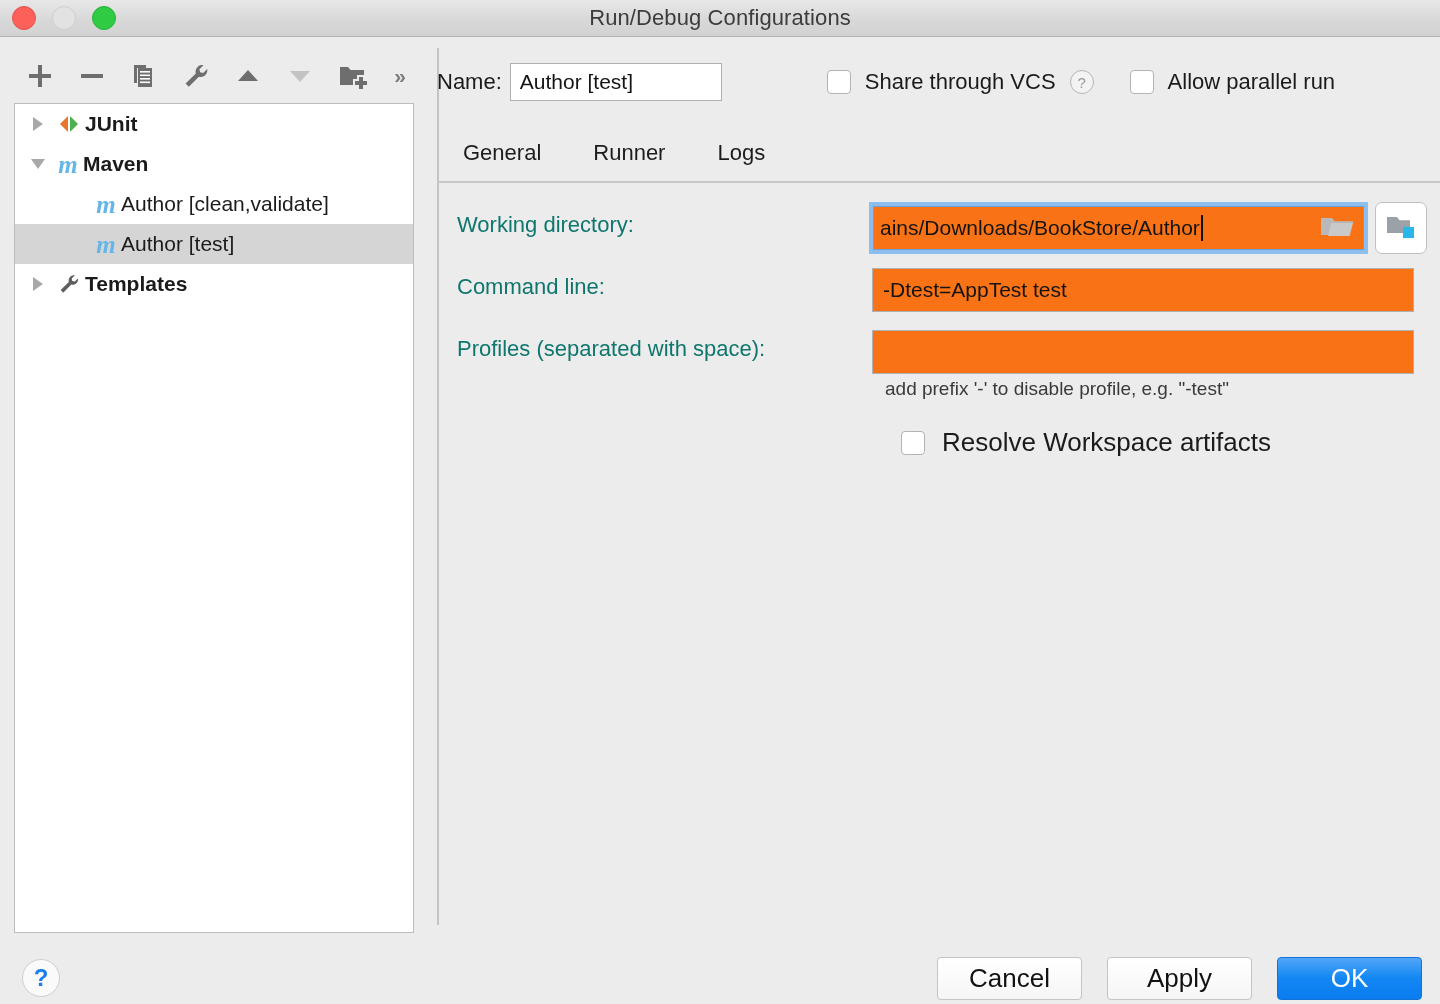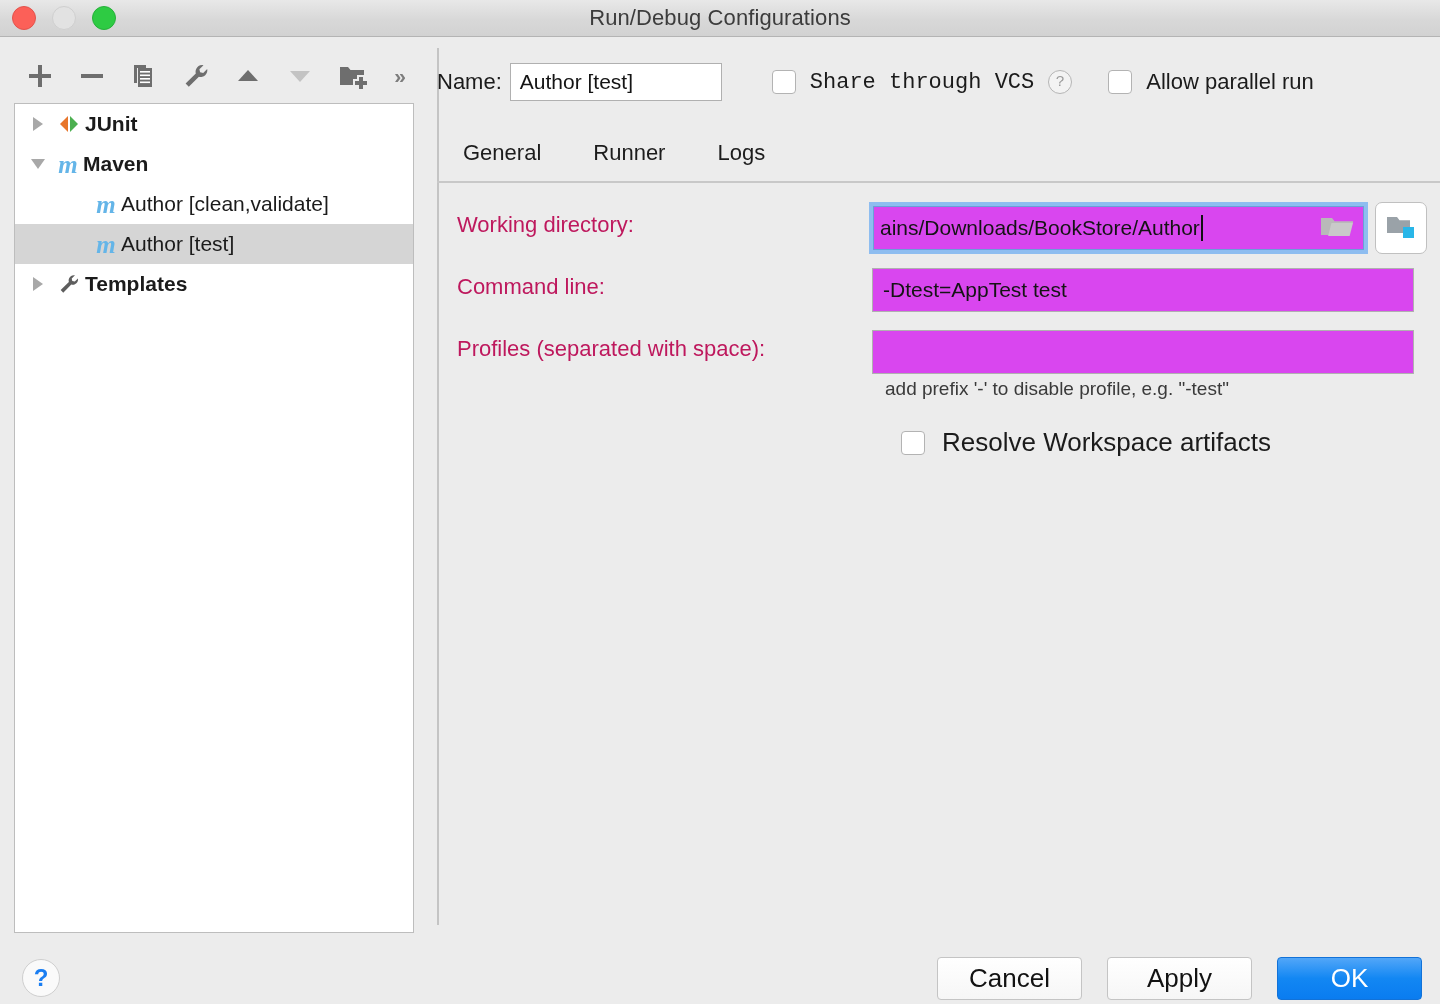--- a/index.html
+++ b/index.html
@@ -122,21 +122,21 @@
     display: flex; align-items: center;
   }
   .cbx {
     width: 24px; height: 24px;
     background: #fff;
     border: 1px solid #b3b3b3;
     border-radius: 4px;
     box-sizing: border-box;
     flex: none;
   }
-  .share-group { display: flex; align-items: center; margin-left: 50px; gap: 14px; font-family: Liberation Mono, monospace; }
+  .share-group { display: flex; align-items: center; margin-left: 105px; gap: 14px; }
   .share-label { font-size: 22px; color: #1b1b1b; white-space: nowrap; }
   .help-circle {
     width: 24px; height: 24px; border-radius: 50%;
     border: 1px solid #b5b5b5; color: #9a9a9a;
     font-size: 15px; display: flex; align-items: center; justify-content: center;
     background: #f3f3f3; box-sizing: border-box;
   }
   .parallel-group { display: flex; align-items: center; margin-left: 36px; gap: 14px; }
 
   
@@ -160,26 +160,26 @@
     position: absolute; left: 437px; top: 181px;
     width: 1003px; height: 2px;
     background: #c8c8c8;
   }
 
   
   .form { position: absolute; left: 437px; top: 196px; width: 1003px; }
   .f-row { position: relative; height: 62px; }
   .f-label {
     position: absolute; left: 20px; top: 16px;
-    font-size: 22px; color: #be185d; white-space: nowrap;
+    font-size: 22px; color: #0f766e; white-space: nowrap;
   }
   .f-field {
     position: absolute; left: 435px; top: 10px;
     width: 542px; height: 44px;
-    background: #d946ef; border: 1px solid #b0b0b0;
+    background: #f97316; border: 1px solid #b0b0b0;
     box-sizing: border-box;
     display: flex; align-items: center;
     font-size: 21px; color: #141414;
     padding-left: 10px;
   }
   .f-field.focused {
     outline: 4px solid #8ebdf0;
     border: 1px solid #6b9fd8;
     left: 436px; width: 491px;
     padding-left: 6px;

